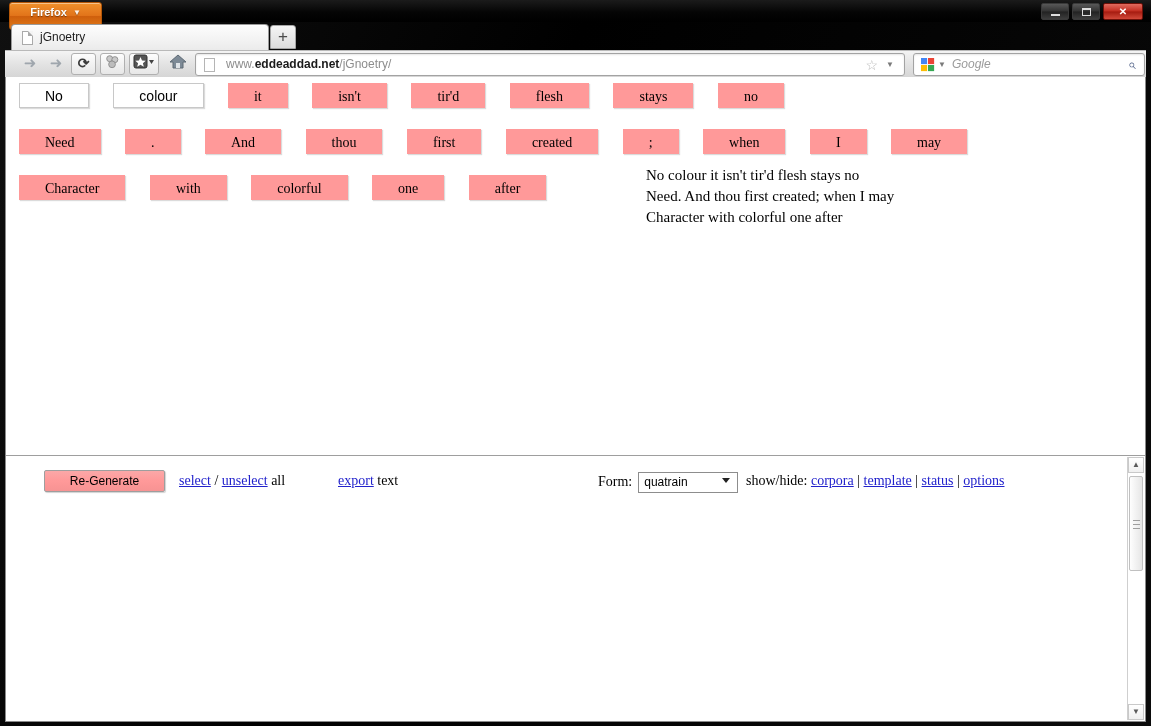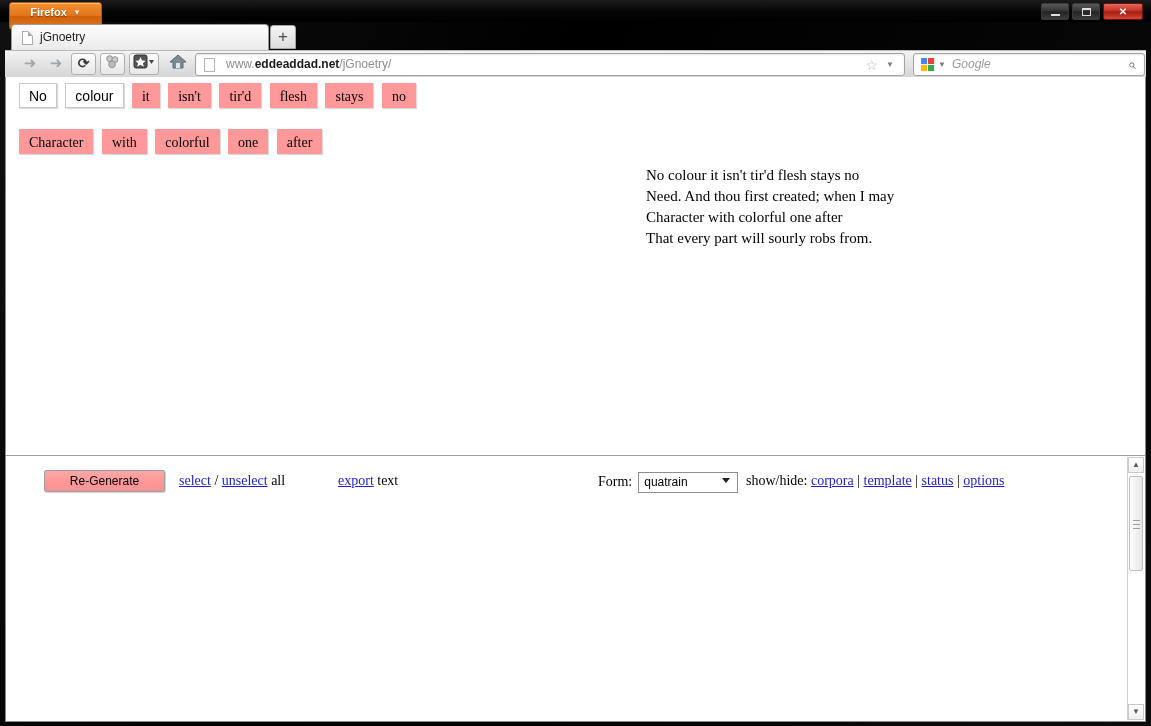--- a/index.html
+++ b/index.html
@@ -311,22 +311,22 @@
     left: 13px; top: 6px;
   }
   .tile-row {
     height: 46px;
     white-space: nowrap;
   }
   .tile {
     display: inline-block;
     height: 25px;
     line-height: 25px;
-    padding: 0 9px;
-    margin-right: 4px;
+    padding: 0 25px;
+    margin-right: 20px;
     font-size: 14px;
     color: #000;
     border: 1px solid #b7b7b7;
     box-sizing: border-box;
     box-shadow: 1px 1px 1px rgba(0,0,0,.14);
     vertical-align: top;
     text-align: center;
   }
   .tile.sel { background: #f99; border-color: #f99; font-family: Liberation Serif, serif; }
   .tile.unsel { background: #fff; border-color: #c8c8c8; }
@@ -556,36 +556,47 @@
             <span class="tile unsel">No</span>
             <span class="tile unsel">colour</span>
             <span class="tile sel">it</span>
             <span class="tile sel">isn't</span>
             <span class="tile sel">tir'd</span>
             <span class="tile sel">flesh</span>
             <span class="tile sel">stays</span>
             <span class="tile sel">no</span>
           </div>
 
+          <div class="tile-row">
+            <span class="tile sel">Need</span>
+            <span class="tile sel">.</span>
+            <span class="tile sel">And</span>
+            <span class="tile sel">thou</span>
+            <span class="tile sel">first</span>
+            <span class="tile sel">created</span>
+            <span class="tile sel">;</span>
+            <span class="tile sel">when</span>
+            <span class="tile sel">I</span>
+            <span class="tile sel">may</span>
+          </div>
 
           <div class="tile-row">
             <span class="tile sel">Character</span>
             <span class="tile sel">with</span>
             <span class="tile sel">colorful</span>
             <span class="tile sel">one</span>
             <span class="tile sel">after</span>
           </div>
 
         </div>
 
         <div id="poem">
           <div>No colour it isn't tir'd flesh stays no</div>
           <div>Need. And thou first created; when I may</div>
           <div>Character with colorful one after</div>
-          <div>That every part will sourly robs from.</div>
         </div>
       </div>
 
       <div id="controlpane">
         <div id="controlpane-inner">
 
           <div id="regen-btn">
             <span>Re-Generate</span>
           </div>
 

